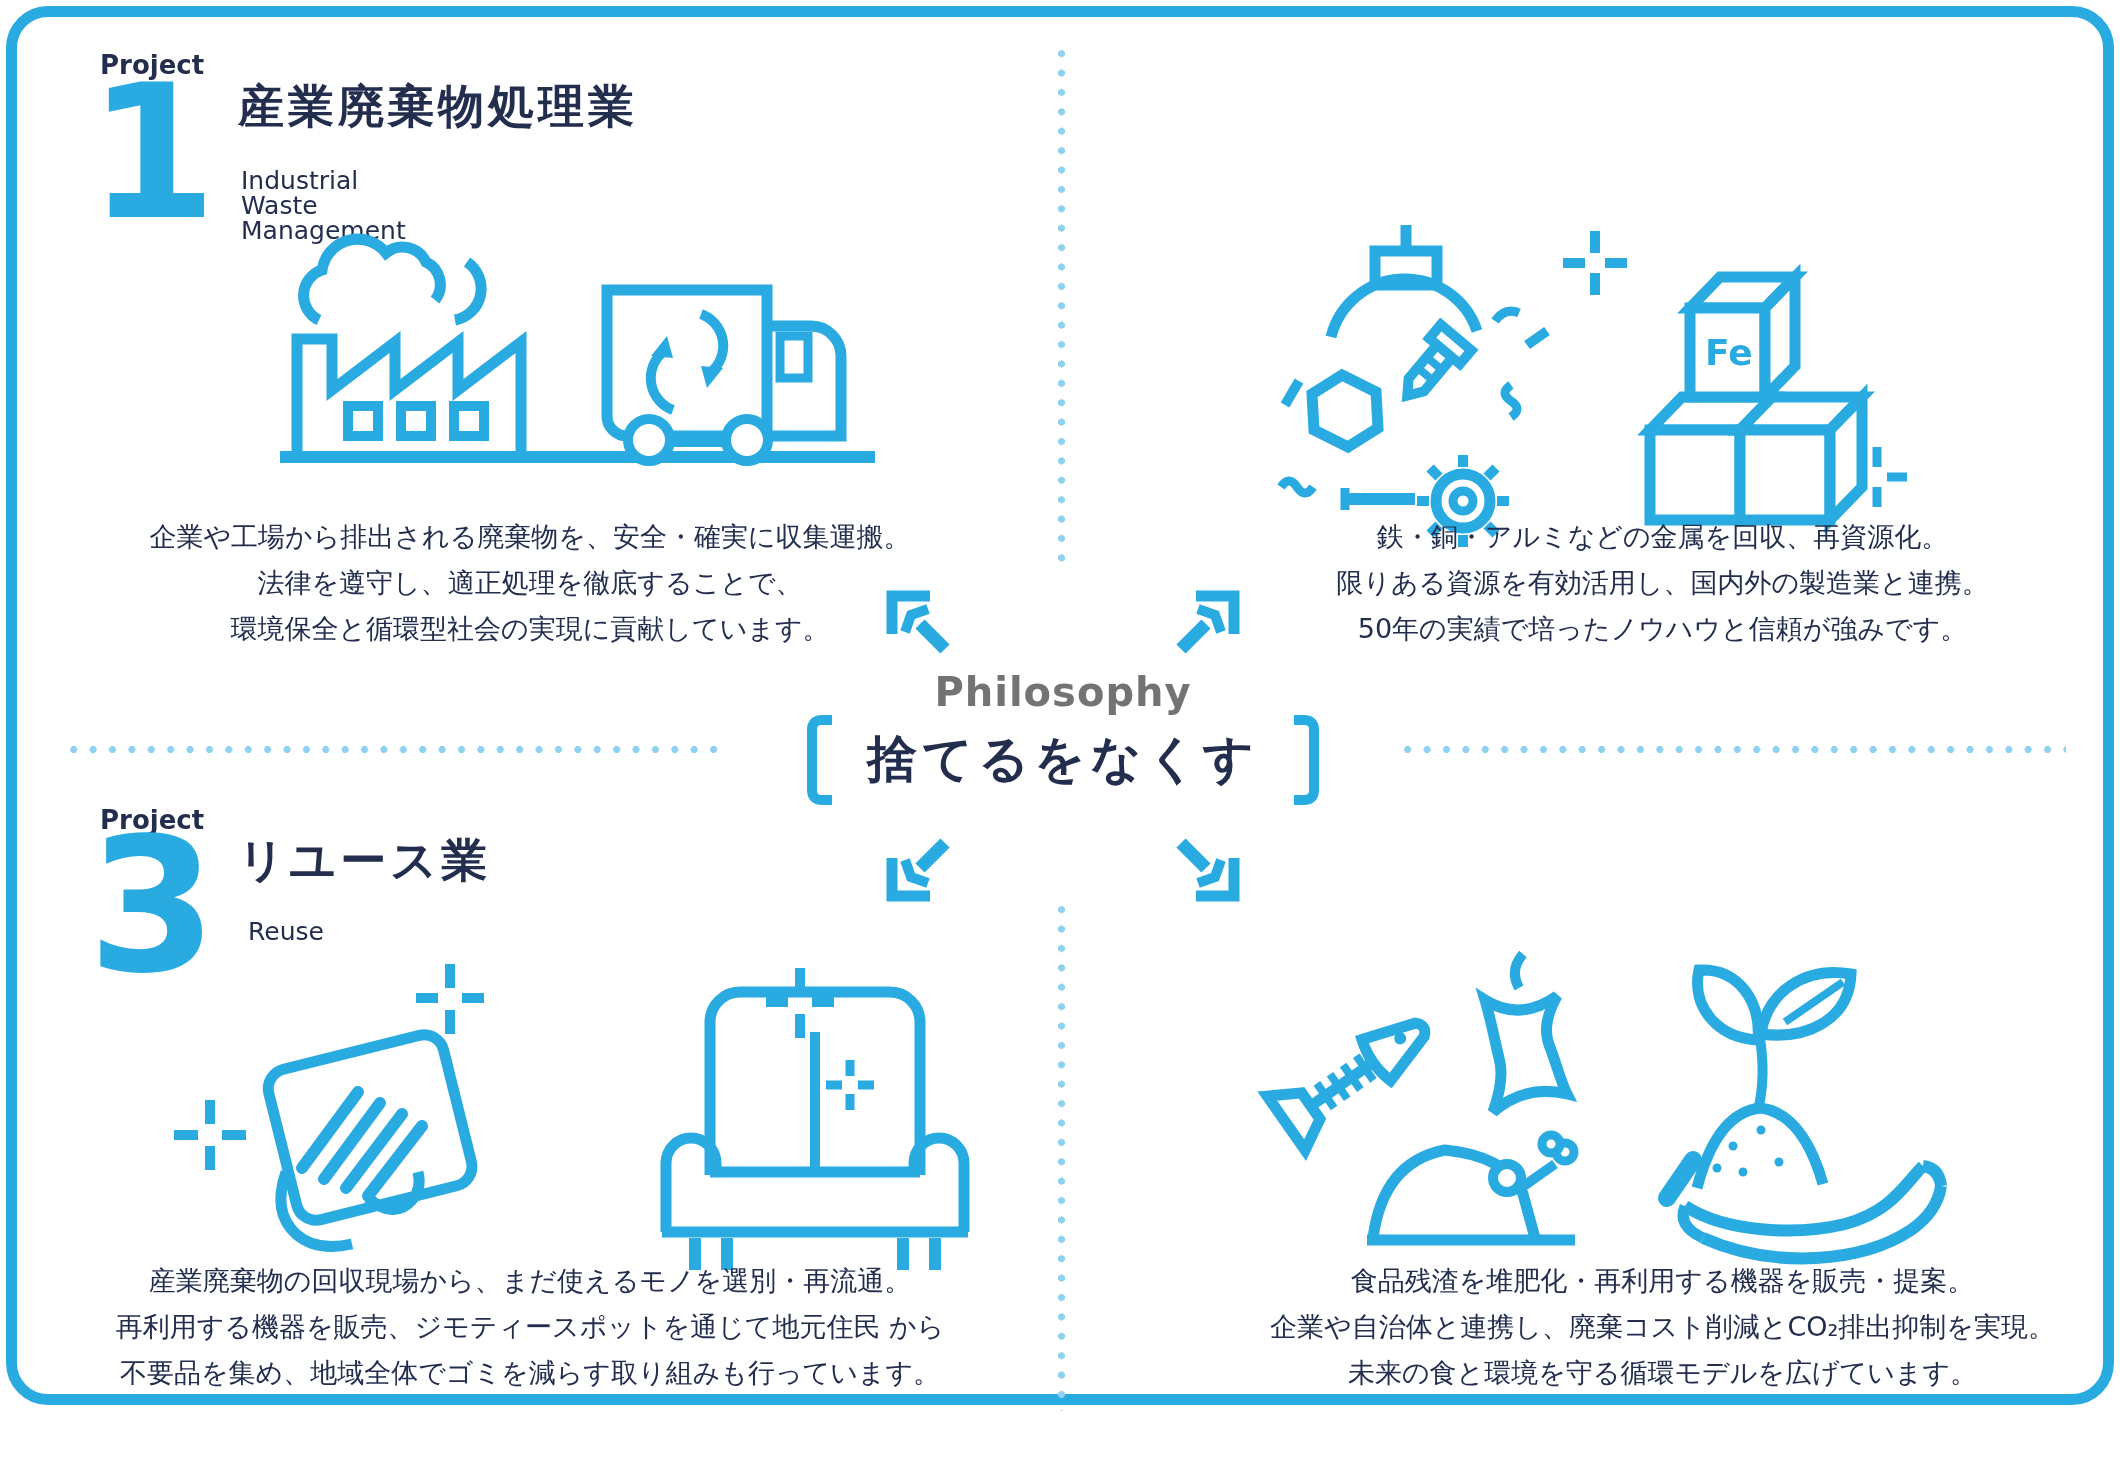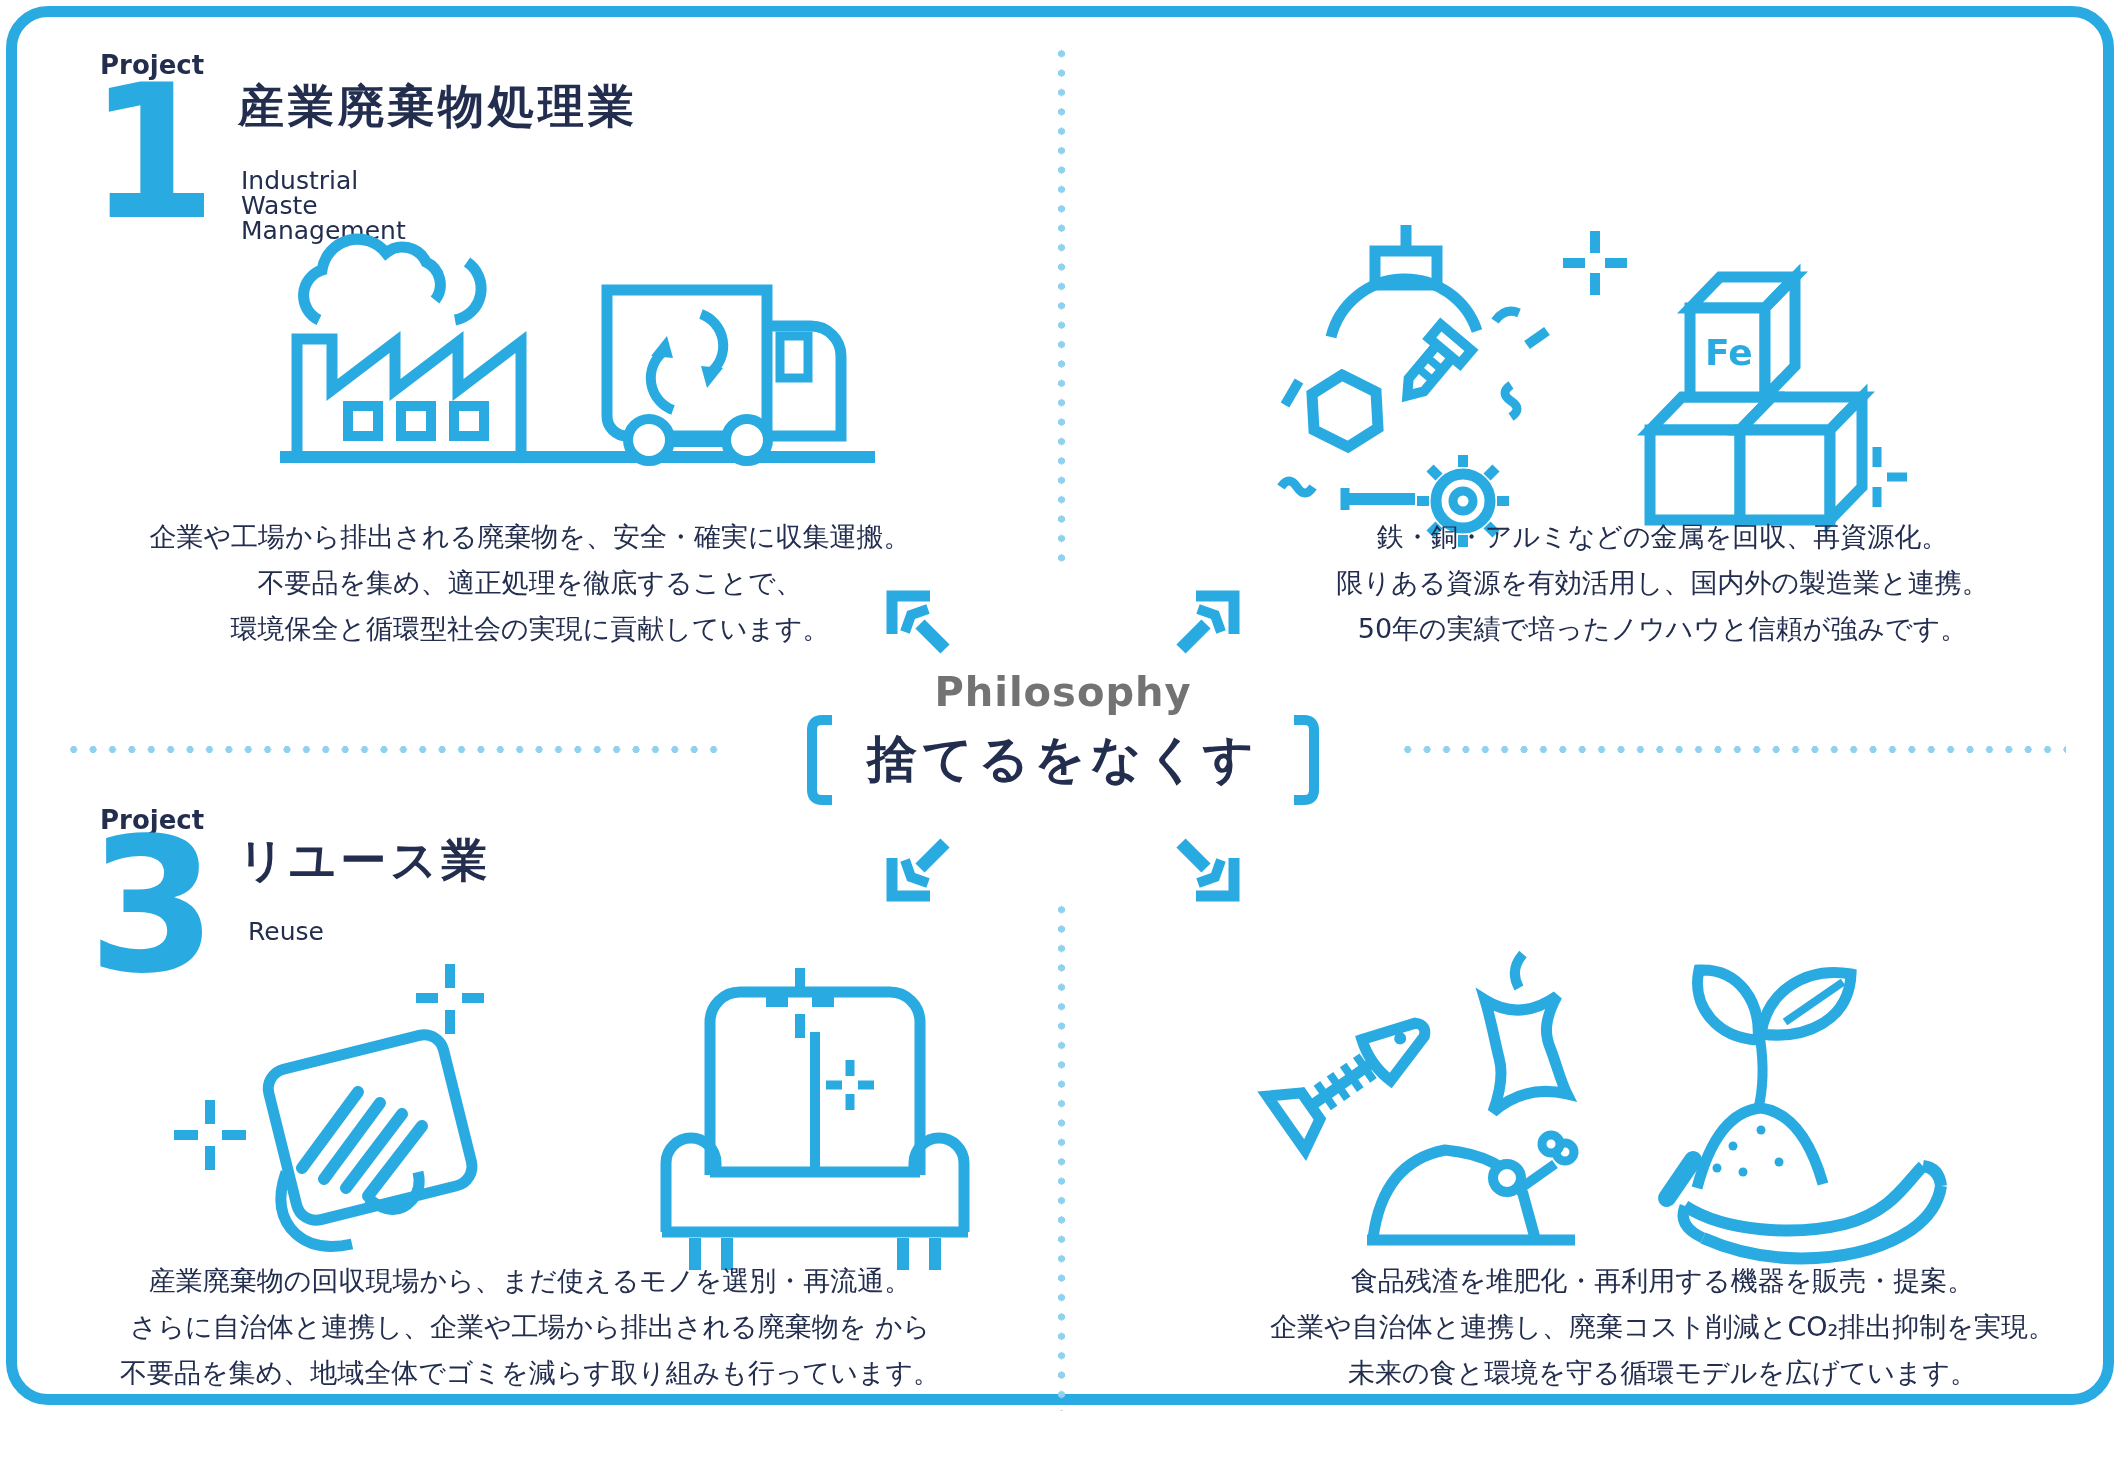--- a/index.html
+++ b/index.html
@@ -69,21 +69,21 @@
         <path d="M436 224 H490" stroke-width="10"></path>
         <path d="M466 96 a34 34 0 0 1 10 58" stroke-width="10"></path>
         <path d="M438 192 a34 34 0 0 1 -10 -58" stroke-width="10"></path>
       </g>
       <polygon points="466,148 488,150 472,170" fill="#29ABE2"></polygon>
       <polygon points="438,140 416,138 432,118" fill="#29ABE2"></polygon>
     </svg>
 
     <div class="abs q-desc" style="left:75px;top:514px;width:910px;">
       <div>企業や工場から排出される廃棄物を、安全・確実に収集運搬。</div>
-      <div>不要品を集め、適正処理を徹底することで、</div>
+      <div>法律を遵守し、適正処理を徹底することで、</div>
       <div>環境保全と循環型社会の実現に貢献しています。</div>
     </div>
   </div>
 
   <div class="abs">
 
     <svg class="abs" style="left:1265px;top:225px;" width="660" height="330" viewBox="0 0 660 330">
       <g class="stroke" stroke-width="11">
         <path d="M141 0 V26"></path>
         <rect x="110" y="26" width="62" height="34"></rect>
@@ -194,21 +194,21 @@
         <path d="M560 252 H770"></path>
         <path d="M516 312 V243 a25 25 0 0 1 50 0 v12"></path>
         <path d="M814 312 V243 a25 25 0 0 0 -50 0 v12"></path>
         <path d="M512 312 H818"></path>
         <path d="M545 318 v32 M577 318 v32 M753 318 v32 M785 318 v32" stroke-width="12"></path>
       </g>
     </svg>
 
     <div class="abs q-desc" style="left:75px;top:1258px;width:910px;">
       <div>産業廃棄物の回収現場から、まだ使えるモノを選別・再流通。</div>
-      <div>さらに自治体と連携し、企業や工場から排出される廃棄物を から</div>
+      <div>再利用する機器を販売、ジモティースポットを通じて地元住民 から</div>
       <div>不要品を集め、地域全体でゴミを減らす取り組みも行っています。</div>
     </div>
   </div>
 
   <div class="abs">
 
     <svg class="abs" style="left:1255px;top:940px;" width="680" height="330" viewBox="0 0 680 330">
       <g class="stroke" stroke-width="11">
         <g transform="rotate(-35 100 135)">
           <path d="M126 110 L179 127 q9 8 0 16 L126 160 Q118 135 126 110 Z"></path>

